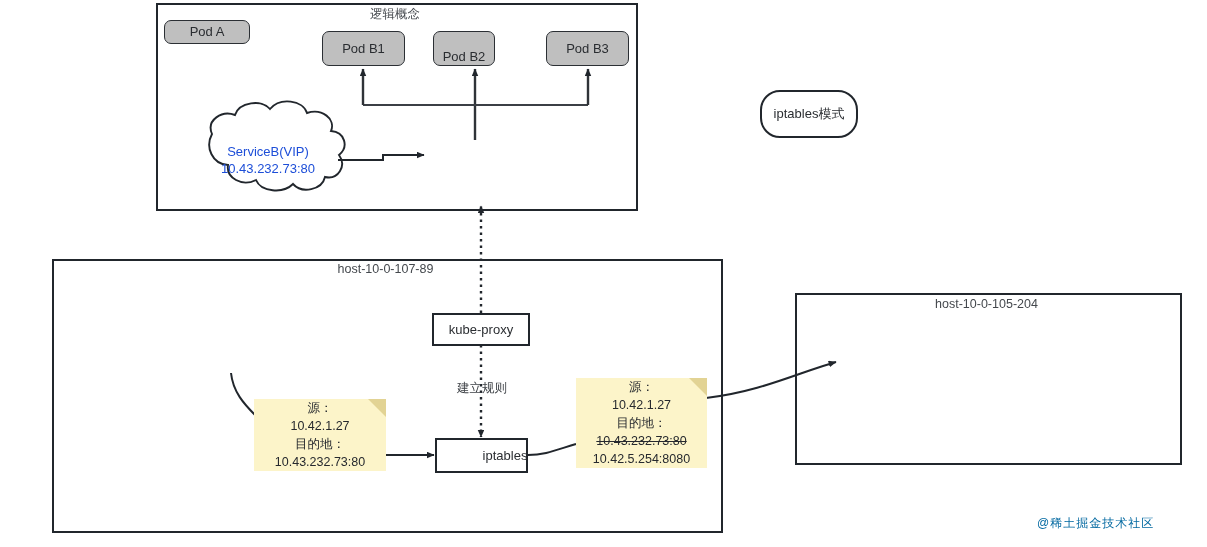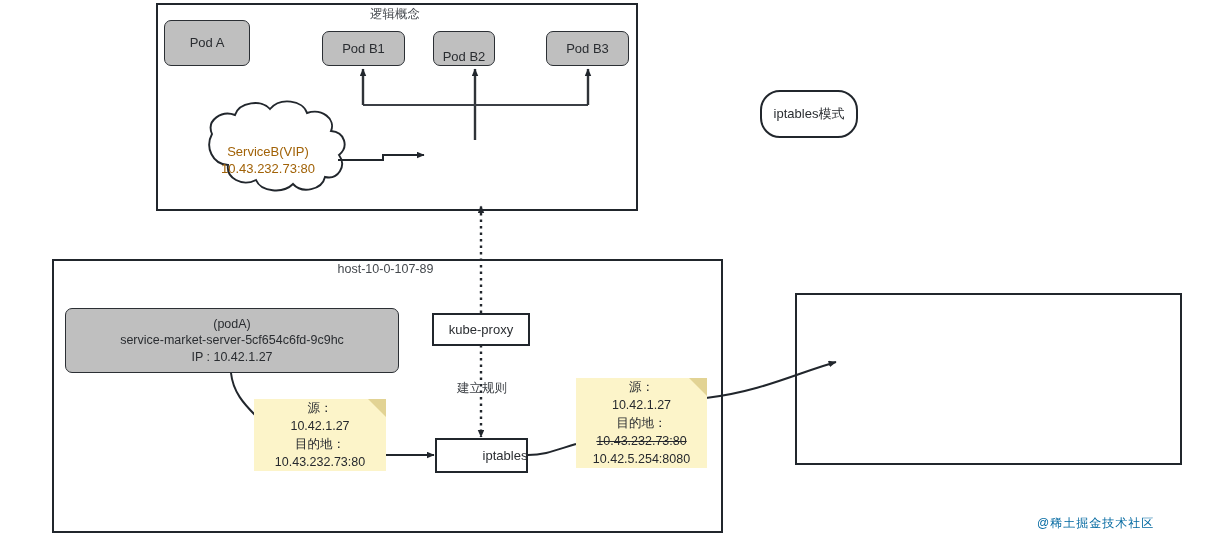--- a/index.html
+++ b/index.html
@@ -26,21 +26,21 @@
     pointer-events: none;
   }
   .node {
     position: absolute;
     box-sizing: border-box;
     display: flex;
     flex-direction: column;
     align-items: center;
     justify-content: center;
     text-align: center;
-    color: #a16207;
+    color: #1d4ed8;
     line-height: 1.32;
   }
   
   .container-box {
     border: 2px solid #21262c;
     background: transparent;
   }
   .container-title {
     position: absolute;
     color: #44484d;
@@ -163,21 +163,21 @@
     <path d="M385,455 L434,455" fill="none" stroke="#21262c" stroke-width="2" marker-end="url(#arrow)"></path>
 
     <path d="M528,455 C545,455 556,450 576,444" fill="none" stroke="#21262c" stroke-width="2"></path>
 
     <path d="M706,398 C760,392 800,372 836,362" fill="none" stroke="#21262c" stroke-width="2" marker-end="url(#arrow)"></path>
   </svg>
 
   <div class="container-box" style="position:absolute; left:156px; top:3px; width:478px; height:204px;"></div>
   <div class="container-title" style="left:156px; top:6px; width:478px;">逻辑概念</div>
 
-  <div class="node pod" style="left:164px; top:20px; width:86px; height:46px;text-align:right;">
+  <div class="node pod" style="left:164px; top:20px; width:86px; height:24px;text-align:right;">
     <span>Pod A</span>
   </div>
 
   <div class="node pod" style="left:322px; top:31px; width:83px; height:35px;">
     <span>Pod B1</span>
   </div>
   <div class="node pod" style="left:433px; top:31px; width:62px; height:35px;justify-content:flex-end;">
     <span>Pod B2</span>
   </div>
   <div class="node pod" style="left:546px; top:31px; width:83px; height:35px;">
@@ -190,25 +190,20 @@
   </div>
 
 
   <div class="node pill" style="left:760px; top:90px; width:98px; height:48px;">
     <span>iptables模式</span>
   </div>
 
   <div class="container-box" style="position:absolute; left:52px; top:259px; width:667px; height:270px;"></div>
   <div class="container-title" style="left:52px; top:262px; width:667px;">host-10-0-107-89</div>
 
-  <div class="node pod pod-lg" style="left:65px; top:308px; width:334px; height:65px;">
-    <span class="line-1">(podA)</span>
-    <span class="line-1">service-market-server-5cf654c6fd-9c9hc</span>
-    <span class="line-1">IP : 10.42.1.27</span>
-  </div>
 
   <div class="node rect" style="left:432px; top:313px; width:98px; height:33px;">
     <span>kube-proxy</span>
   </div>
 
   <div class="edge-label" style="left:436px; top:380px; width:92px;">建立规则</div>
 
   <div class="node rect" style="left:435px; top:438px; width:93px; height:35px;padding-left:47px;">
     <span>iptables</span>
   </div>
@@ -224,17 +219,18 @@
   <div class="note" style="left:576px; top:378px; width:131px; height:90px;">
     <span class="fold"></span>
     <span class="note-line">源：</span>
     <span class="note-line">10.42.1.27</span>
     <span class="note-line">目的地：</span>
     <span class="note-line struck">10.43.232.73:80</span>
     <span class="note-line">10.42.5.254:8080</span>
   </div>
 
   <div class="container-box" style="position:absolute; left:795px; top:293px; width:383px; height:168px;"></div>
+  <div class="container-title" style="left:795px; top:297px; width:383px;">host-10-0-105-204</div>
 
 
   <div class="watermark" style="left:1037px; top:515px;">@稀土掘金技术社区</div>
 
 </div>
 
 </body></html>

